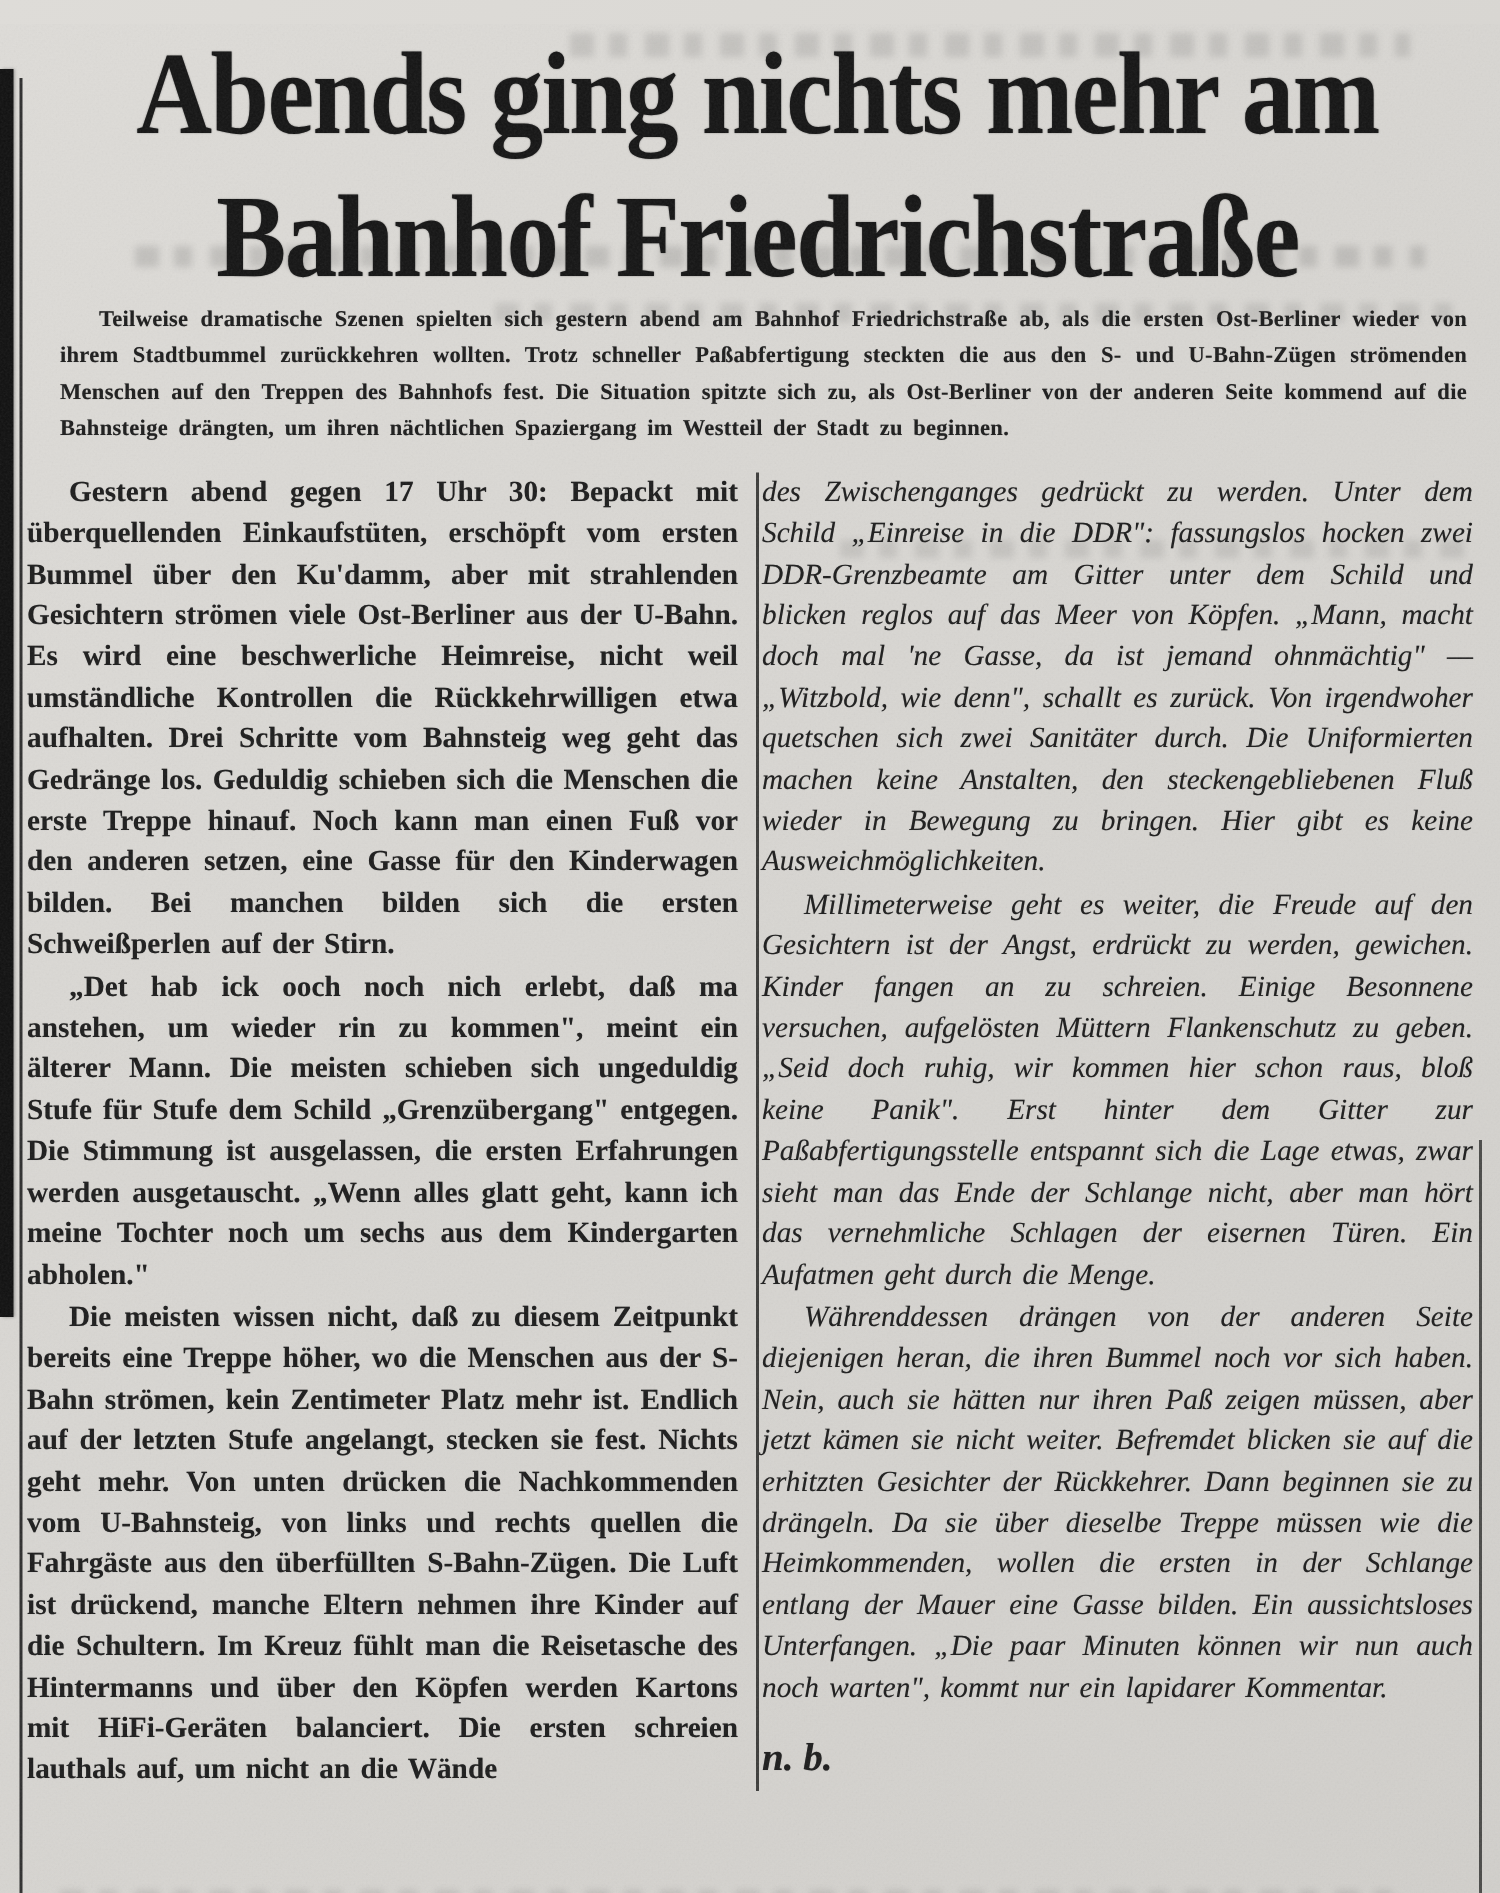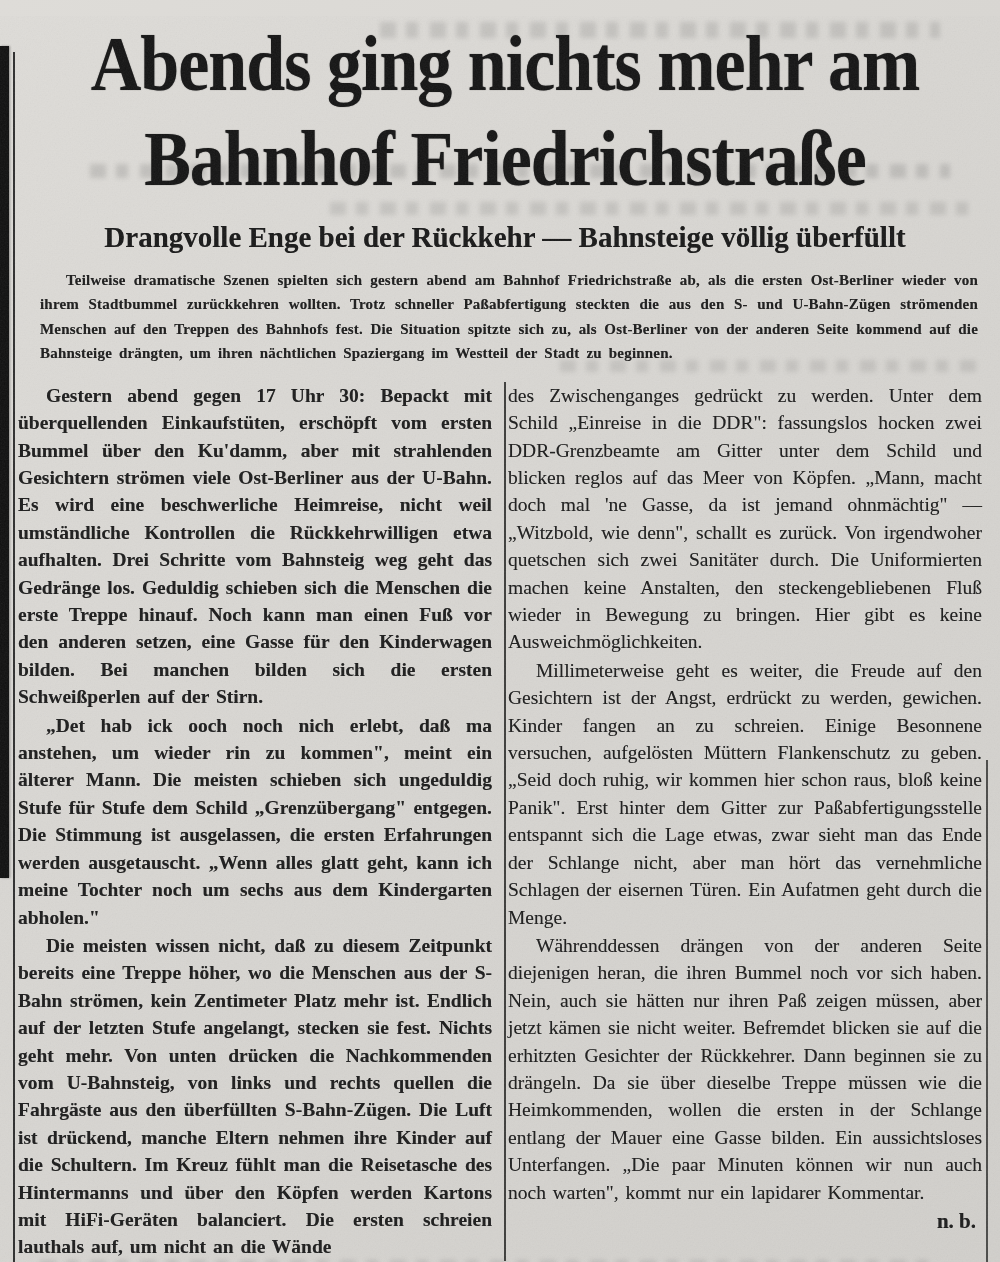--- a/index.html
+++ b/index.html
@@ -55,22 +55,22 @@
   }
   .cols{
     display:flex;margin:16px 10px 0 18px;align-items:stretch;
   }
   .col{width:474px;font-size:19.5px;line-height:27.4px;text-align:justify;
     text-shadow:0 0 .5px rgba(15,15,15,.4);}
   .col p{margin:0;text-indent:28px;word-spacing:2px;}
   .col p + p{margin-top:1px;}
   .col p.noindent{text-indent:0;}
   .col-left{padding-right:12px;font-weight:bold;}
-  .col-right{border-left:2px solid #3d3d3b;padding-left:2px;}
-  .byline{text-align:right;font-weight:bold;font-size:21px;margin-top:2px;padding-right:6px;
+  .col-right{border-left:2px solid #3d3d3b;padding-left:2px;font-style:italic;}
+  .byline{text-align:left;font-weight:bold;font-size:26px;margin-top:19px;padding-right:6px;
     text-shadow:0 0 .5px rgba(15,15,15,.5);}
 </style>
 </head>
 <body>
 
 <div class="page">
 
   <div class="ghost g1"></div>
   <div class="ghost g2"></div>
   <div class="ghost g3"></div>
@@ -80,21 +80,20 @@
   <div class="rule rule-thick-left" style="top:30px;height:832px;"></div>
   <div class="rule rule-thin-left"></div>
   <div class="rule rule-right-edge"></div>
 
   <div class="content">
     <h1 class="headline">
       <span>Abends ging nichts mehr am</span><br>
       <span>Bahnhof Friedrichstraße</span>
     </h1>
 
-    <h2 class="subheadline">Drangvolle Enge bei der Rückkehr — Bahnsteige völlig überfüllt</h2>
 
     <p class="lead">Teilweise dramatische Szenen spielten sich gestern abend am Bahnhof Friedrichstraße ab, als die ersten Ost-Berliner wieder von ihrem Stadtbummel zurückkehren wollten. Trotz schneller Paßabfertigung steckten die aus den S- und U-Bahn-Zügen strömenden Menschen auf den Treppen des Bahnhofs fest. Die Situation spitzte sich zu, als Ost-Berliner von der anderen Seite kommend auf die Bahnsteige drängten, um ihren nächtlichen Spaziergang im Westteil der Stadt zu beginnen.</p>
 
     <div class="cols">
       <div class="col col-left">
         <p>Gestern abend gegen 17 Uhr 30: Bepackt mit überquellenden Einkaufstüten, erschöpft vom ersten Bummel über den Ku'damm, aber mit strahlenden Gesichtern strömen viele Ost-Berliner aus der U-Bahn. Es wird eine beschwerliche Heimreise, nicht weil umständliche Kontrollen die Rückkehrwilligen etwa aufhalten. Drei Schritte vom Bahnsteig weg geht das Gedränge los. Geduldig schieben sich die Menschen die erste Treppe hinauf. Noch kann man einen Fuß vor den anderen setzen, eine Gasse für den Kinderwagen bilden. Bei manchen bilden sich die ersten Schweißperlen auf der Stirn.</p>
         <p>„Det hab ick ooch noch nich erlebt, daß ma anstehen, um wieder rin zu kommen", meint ein älterer Mann. Die meisten schieben sich ungeduldig Stufe für Stufe dem Schild „Grenzübergang" entgegen. Die Stimmung ist ausgelassen, die ersten Erfahrungen werden ausgetauscht. „Wenn alles glatt geht, kann ich meine Tochter noch um sechs aus dem Kindergarten abholen."</p>
         <p>Die meisten wissen nicht, daß zu diesem Zeitpunkt bereits eine Treppe höher, wo die Menschen aus der S-Bahn strömen, kein Zentimeter Platz mehr ist. Endlich auf der letzten Stufe angelangt, stecken sie fest. Nichts geht mehr. Von unten drücken die Nachkommenden vom U-Bahnsteig, von links und rechts quellen die Fahrgäste aus den überfüllten S-Bahn-Zügen. Die Luft ist drückend, manche Eltern nehmen ihre Kinder auf die Schultern. Im Kreuz fühlt man die Reisetasche des Hintermanns und über den Köpfen werden Kartons mit HiFi-Geräten balanciert. Die ersten schreien lauthals auf, um nicht an die Wände</p>
       </div>
       <div class="col col-right">

